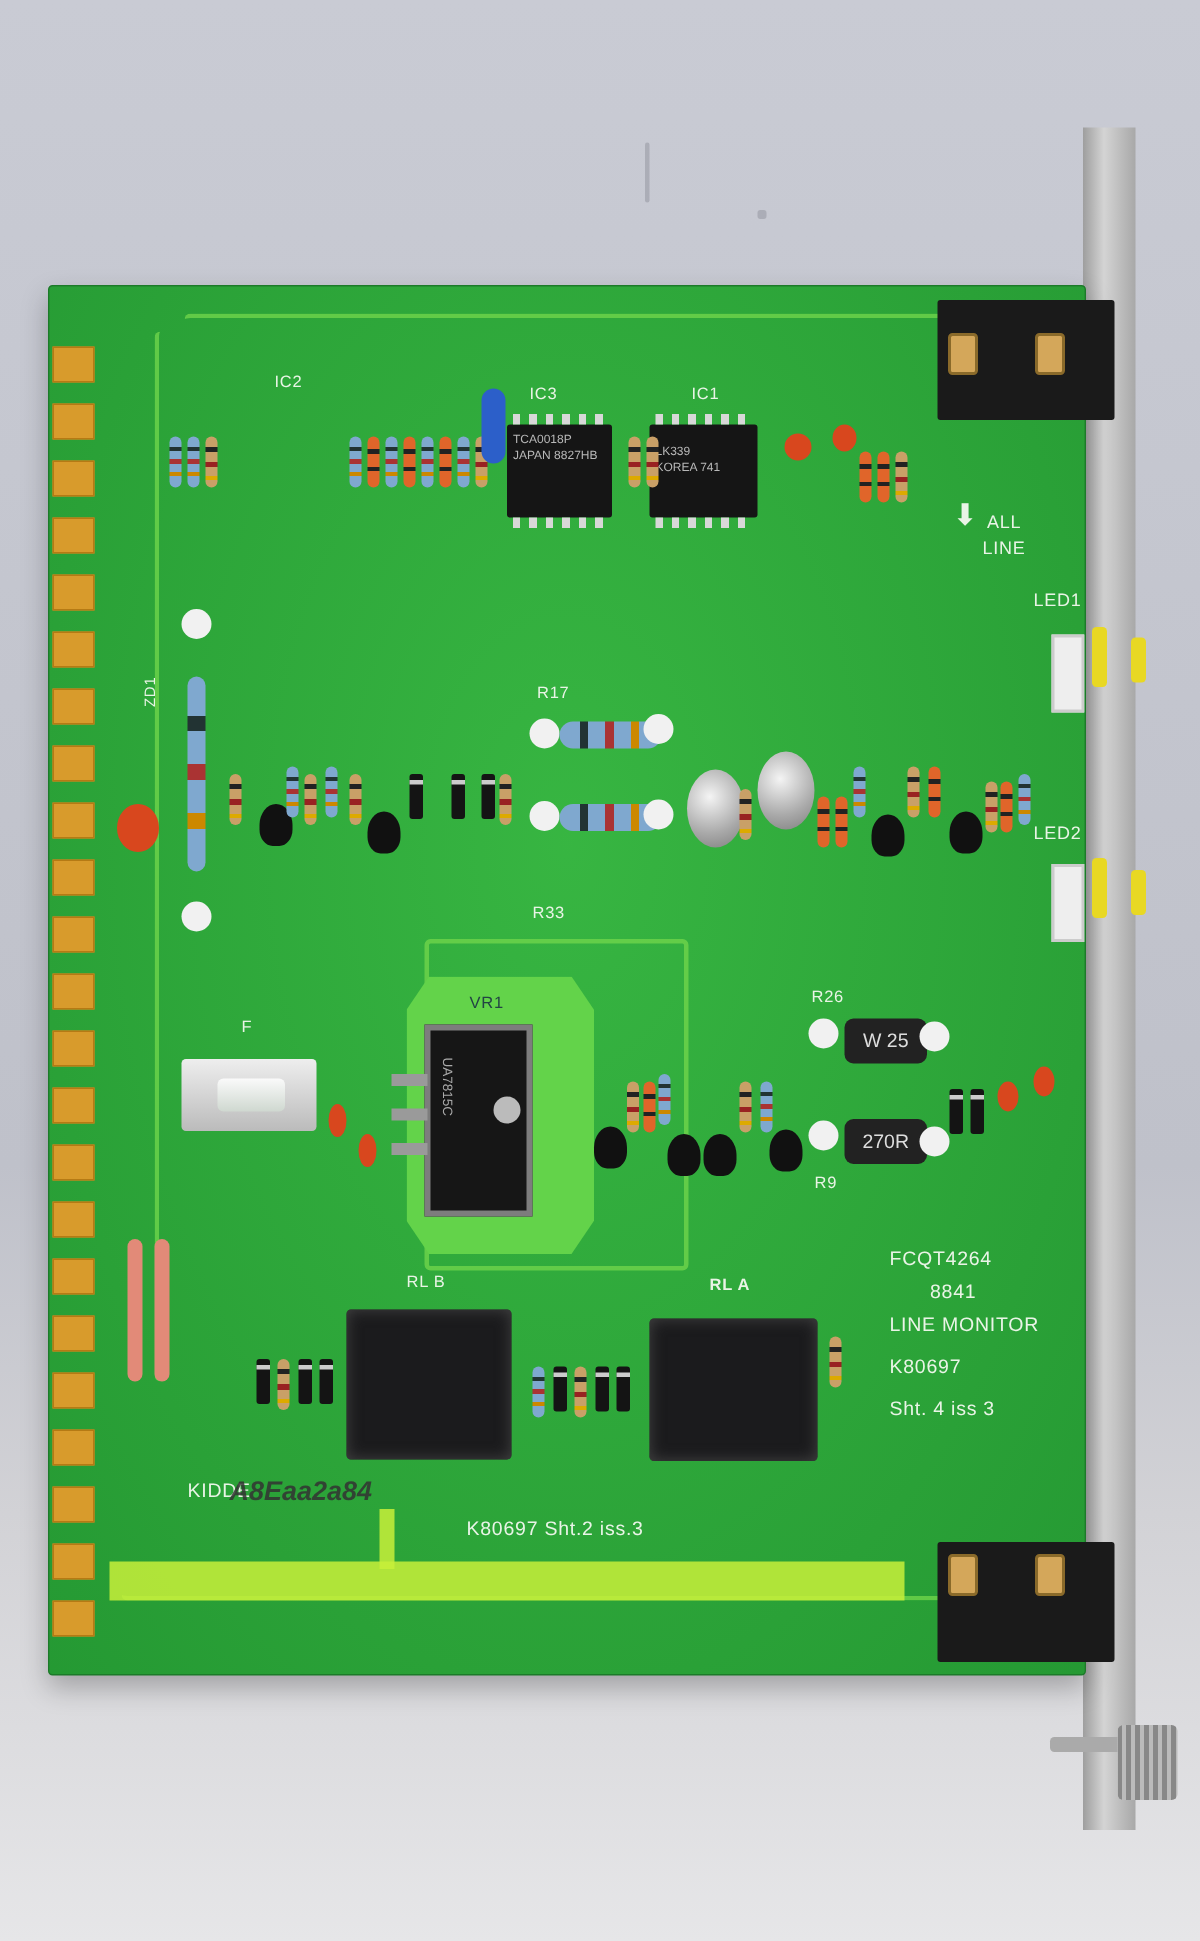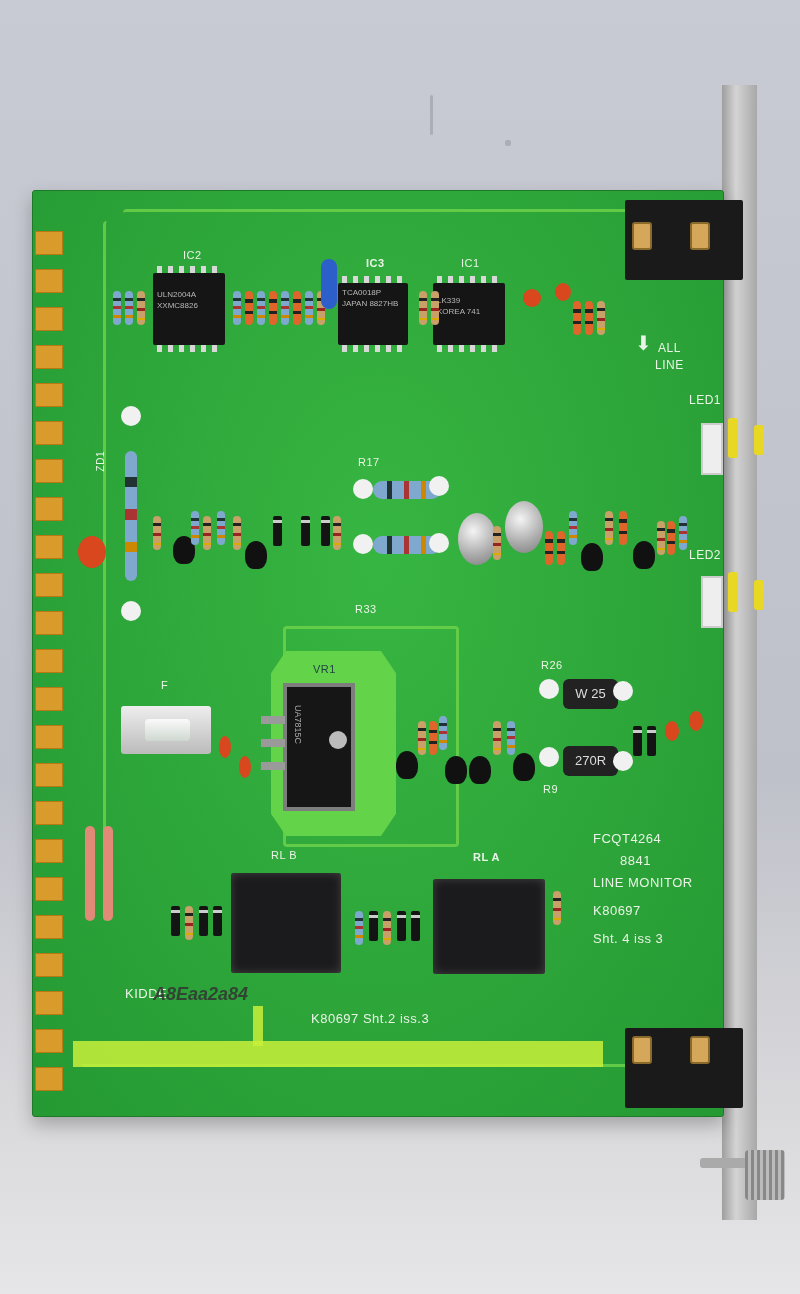--- a/index.html
+++ b/index.html
@@ -79,40 +79,34 @@
     <div class="finger" style="top:760px"></div>
       <div class="finger" style="top:798px"></div>
     <div class="finger" style="top:836px"></div>
   </div>
 
   <div class="trace" style="left:90px;top:18px;width:560px;height:12px;border-bottom:none;border-left:none;border-right:none;"></div>
   <div class="trace" style="left:70px;top:30px;width:60px;height:700px;border-right:none;border-top:none;border-bottom:none;"></div>
   <div class="trace" style="left:250px;top:435px;width:170px;height:215px;"></div>
   <div class="trace" style="left:48px;top:845px;width:560px;height:28px;border-top:none;border-left:none;"></div>
 
-  <div class="ic" style="left:120px;top:82px;width:72px;height:72px;">
-    <div class="pins-top"></div>
-      <div class="pins-bot"></div>
-    <div style="margin-top:12px">ULN2004A</div>
-    <div>XXMC8826</div>
-  </div>
   <div class="ic" style="left:305px;top:92px;width:70px;height:62px;">
     <div class="pins-top"></div>
       <div class="pins-bot"></div>
     <div style="margin-top:0">TCA0018P</div>
     <div>JAPAN 8827HB</div>
   </div>
   <div class="ic" style="left:400px;top:92px;width:72px;height:62px;">
     <div class="pins-top"></div>
       <div class="pins-bot"></div>
     <div style="margin-top:8px">LK339</div>
     <div>KOREA 741</div>
   </div>
   <div class="silk" style="left:150px;top:58px;">IC2</div>
-  <div class="silk" style="left:333px;top:66px;font-weight:bold;">IC3</div>
+  <div class="silk" style="left:320px;top:66px;">IC3</div>
   <div class="silk" style="left:428px;top:66px;">IC1</div>
 
   <div class="res blue" style="left:80px;top:100px"></div>
     <div class="res blue" style="left:92px;top:100px"></div>
   <div class="res tan" style="left:104px;top:100px"></div>
   <div class="res blue" style="left:200px;top:100px"></div>
     <div class="res orange" style="left:212px;top:100px"></div>
   <div class="res blue" style="left:224px;top:100px"></div>
     <div class="res orange" style="left:236px;top:100px"></div>
   <div class="res blue" style="left:248px;top:100px"></div>

